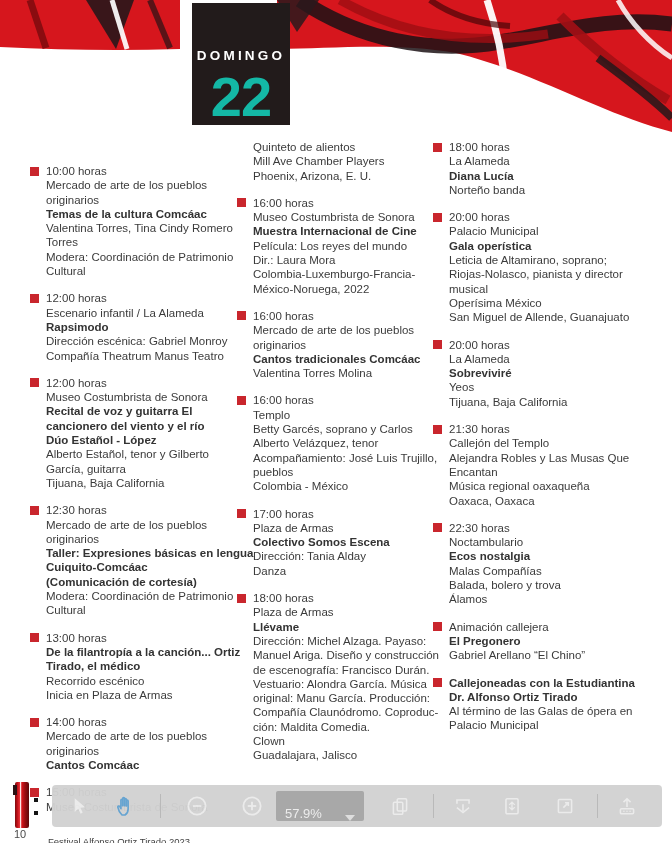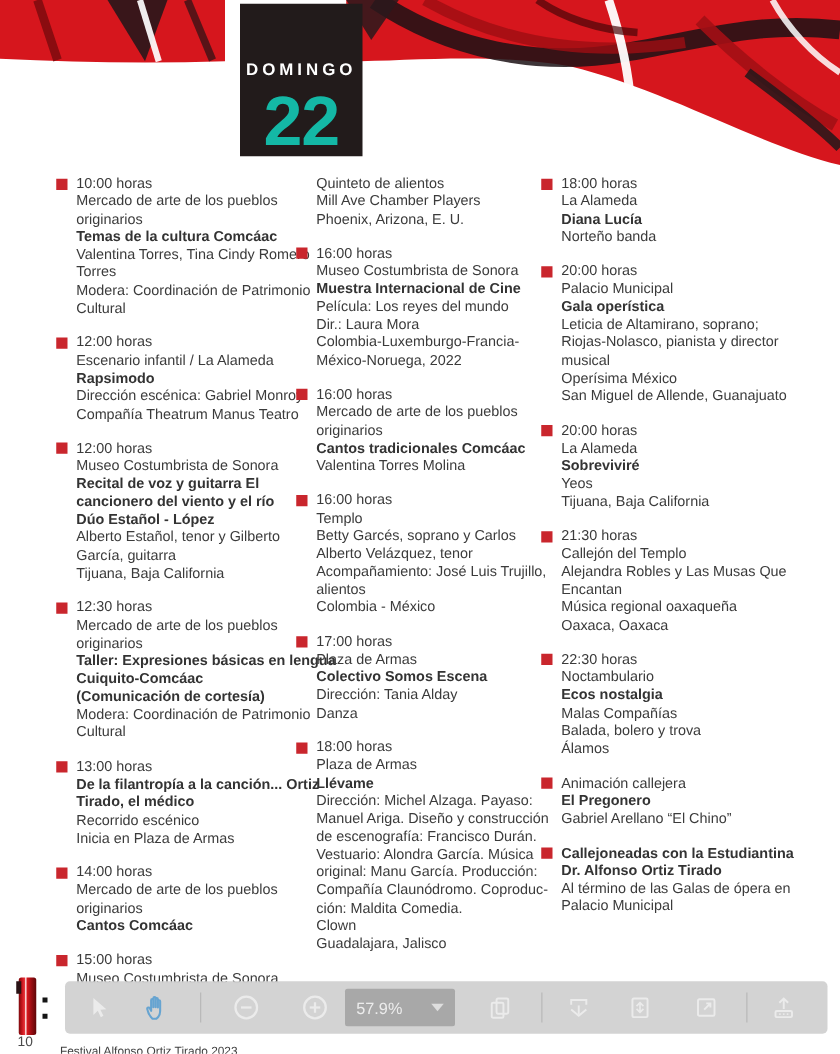--- a/index.html
+++ b/index.html
@@ -8,21 +8,21 @@
 
   
   .banner{position:absolute;left:0;top:0;width:672px;height:140px;}
   .daybox{position:absolute;left:180px;top:3px;width:98px;height:122px;background:#221b1b;
     display:flex;flex-direction:column;align-items:center;justify-content:flex-end;z-index:3;margin-left:12px;}
   .daylabel{color:#fff;font-size:13.5px;font-weight:600;letter-spacing:3.2px;margin-top:33px;}
   .daynumber{color:#14b8a6;font-size:56px;font-weight:bold;letter-spacing:-1px;line-height:1;margin-top:6px;}
 
   
   .col{position:absolute;top:140px;z-index:1;}
-  #col1{left:45px;width:206px;}
+  #col1{left:30px;width:206px;margin-top:24px;}
   #col2{left:237px;width:196px;}
   #col3{left:433px;width:236px;}
   .event{position:relative;padding-left:16px;margin-bottom:13px;color:#3b3b3b;}
   .bullet{position:absolute;left:0;top:2.5px;width:9px;height:9px;background:#c9262d;}
   .line{font-size:11.5px;line-height:14.3px;white-space:nowrap;color:#3b3b3b;}
   .line.b{font-weight:bold;color:#333;}
   .line.i{}
 
   
   .logo{position:absolute;left:13px;top:782px;width:28px;height:47px;z-index:1;}
@@ -35,21 +35,21 @@
 
   
   .toolbar{position:absolute;left:52px;top:785px;width:610px;height:42px;background:rgba(209,209,209,0.96);
     border-radius:4px;z-index:5;}
   .tb-btn{position:absolute;top:5px;width:32px;height:32px;border:none;background:transparent;padding:0;
     display:flex;align-items:center;justify-content:center;cursor:pointer;}
   .tb-sep{position:absolute;top:9px;width:1px;height:24px;background:#b9b9b9;}
   .tb-icon{opacity:.55;}
   .tb-icon.active{opacity:.9;}
   .zoombox{position:absolute;left:224px;top:6px;width:88px;height:30px;background:#a8a8a8;border:none;
-    border-radius:2px;display:flex;align-items:center;justify-content:space-between;padding:0 9px;cursor:pointer;}
+    border-radius:2px;display:flex;align-items:flex-end;justify-content:space-between;padding:0 9px;cursor:pointer;}
   .zoomtext{color:#ececec;font-size:13px;font-family:"Liberation Sans",sans-serif;}
   .caret{width:0;height:0;border-left:5px solid transparent;border-right:5px solid transparent;
     border-top:6px solid #dedede;}
 </style>
 </head>
 <body>
 
 <div class="page">
 
   <div class="banner">
@@ -165,21 +165,21 @@
         <div class="line b">Cantos tradicionales Comcáac</div>
         <div class="line r">Valentina Torres Molina</div>
       </div>
       <div class="event">
         <span class="bullet"></span>
         <div class="line r">16:00 horas</div>
         <div class="line r">Templo</div>
         <div class="line r">Betty Garcés, soprano y Carlos</div>
         <div class="line r">Alberto Velázquez, tenor</div>
         <div class="line r">Acompañamiento: José Luis Trujillo,</div>
-        <div class="line r">alientos</div>
+        <div class="line r">pueblos</div>
         <div class="line i">Colombia - México</div>
       </div>
       <div class="event">
         <span class="bullet"></span>
         <div class="line r">17:00 horas</div>
         <div class="line r">Plaza de Armas</div>
         <div class="line b">Colectivo Somos Escena</div>
         <div class="line r">Dirección: Tania Alday</div>
         <div class="line r">Danza</div>
       </div>

